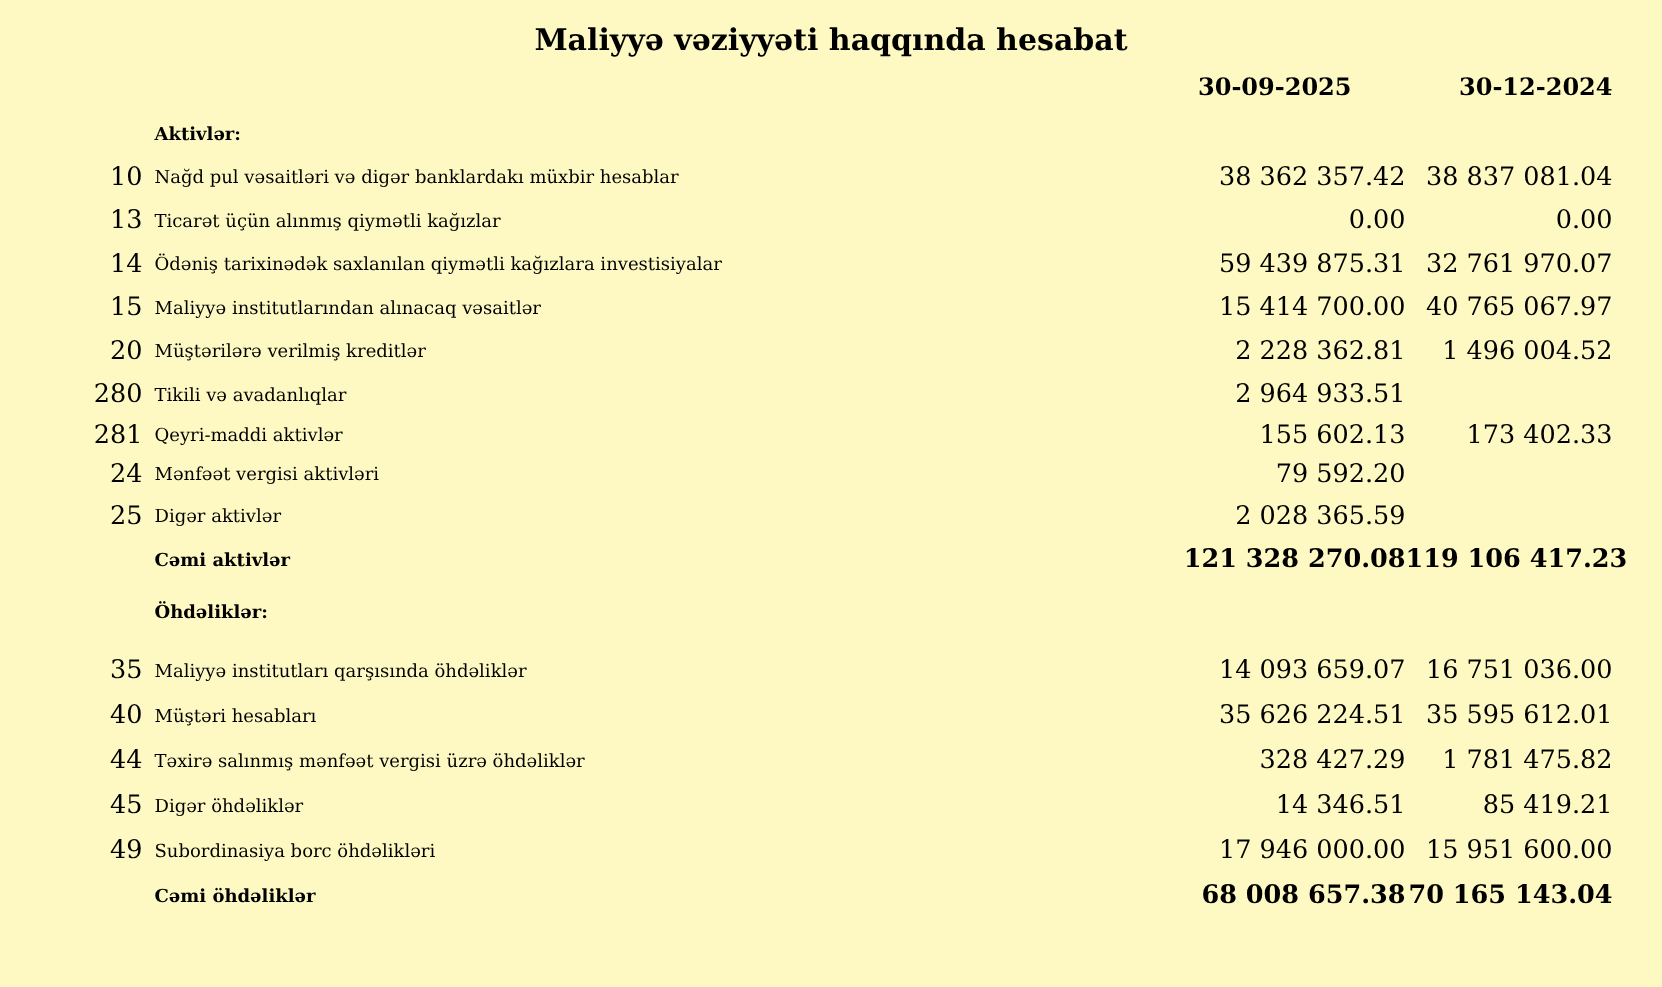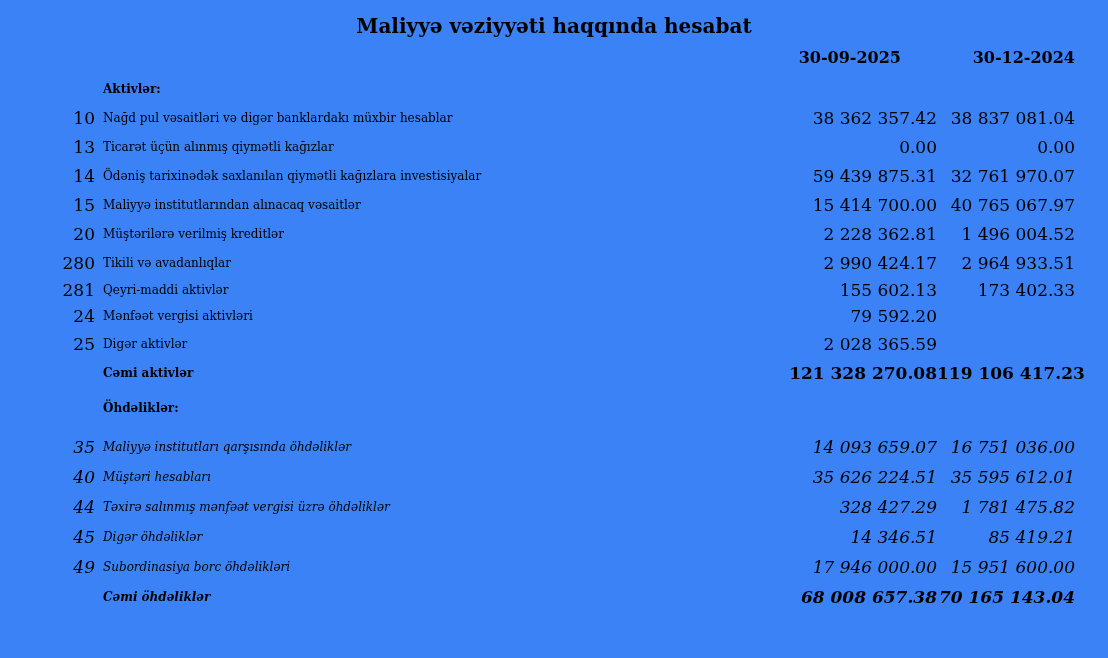--- a/index.html
+++ b/index.html
@@ -1,41 +1,41 @@
 <!DOCTYPE html>
 <html><head>
 <meta charset="utf-8">
 <style>
   html, body { margin: 0; padding: 0; background: #ffffff; }
   .page {
     position: relative;
     width: 1108px;
     height: 658px;
-    background: #3b82f6;
+    background: #fef9c3;
     color: #000000;
     font-family: "DejaVu Serif", "Liberation Serif", serif;
     overflow: hidden;
   }
   .title {
     padding-top: 12px;
     text-align: center;
     font-size: 20px;
     font-weight: bold;
     line-height: 28px;
   }
   .row {
     display: grid;
     grid-template-columns: 95px 1fr 200px 138px;
     align-items: center;
     height: 29px;
     padding-right: 33px;
     box-sizing: border-box;
   }
   .row.tight { height: 26px; }
-  .row.r30 { height: 30px; font-style: italic; }
+  .row.r30 { height: 30px; }
   .code { text-align: right; font-size: 17px; padding-left: 44px; }
   .lbl  { padding-left: 8px; font-size: 12px; white-space: nowrap; }
   .val  { text-align: right; font-size: 17px; white-space: nowrap; }
   .dates-row { height: 22px; margin-top: 6px; gap: 36px; }
   .dates-row .val { font-weight: bold; font-size: 16px; }
   .heading-row { margin-top: 6px; }
   .heading-row .lbl { font-weight: bold; }
   .total-row .lbl, .total-row .val { font-weight: bold; }
   .liab-heading { }
   .liab-rows { margin-top: 10px; }
@@ -88,21 +88,20 @@
     </div>
     <div class="row">
       <span class="code">20</span>
       <span class="lbl">Müştərilərə verilmiş kreditlər</span>
       <span class="val">2 228 362.81</span>
       <span class="val">1 496 004.52</span>
     </div>
     <div class="row">
       <span class="code">280</span>
       <span class="lbl">Tikili və avadanlıqlar</span>
-      <span class="val">2 990 424.17</span>
       <span class="val">2 964 933.51</span>
     </div>
     <div class="row tight">
       <span class="code">281</span>
       <span class="lbl">Qeyri-maddi aktivlər</span>
       <span class="val">155 602.13</span>
       <span class="val">173 402.33</span>
     </div>
     <div class="row tight">
       <span class="code">24</span>

